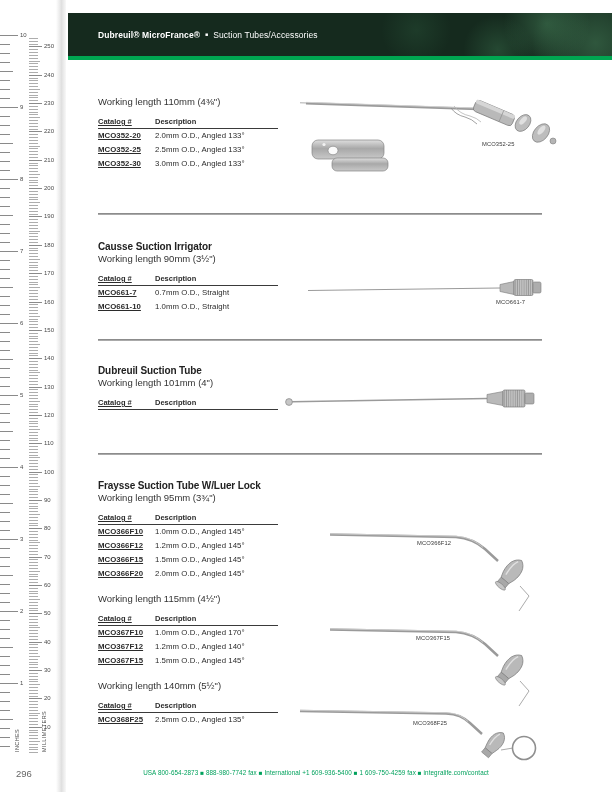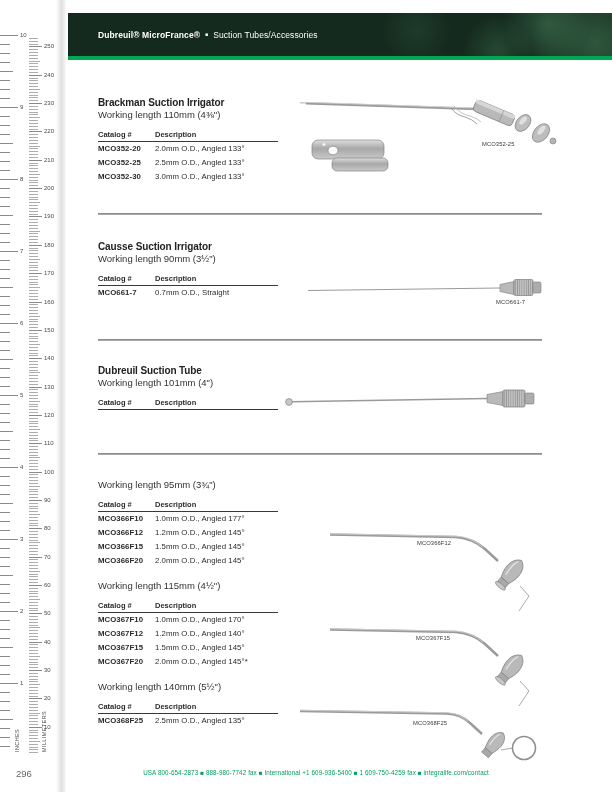--- a/index.html
+++ b/index.html
@@ -27,21 +27,21 @@
   .rlabel{position:absolute;font-size:6px;color:#4a4a4a;transform:translateY(-50%);line-height:1;}
   .vlabel{position:absolute;font-size:5.5px;color:#4a4a4a;letter-spacing:.4px;white-space:nowrap;
           transform-origin:0 100%;transform:rotate(-90deg);line-height:8px;height:8px;}
   
   .section{position:absolute;left:98px;width:205px;}
   .sec-title{font-size:10px;font-weight:bold;line-height:13px;letter-spacing:-.1px;color:#222;}
   .wl{font-size:9.5px;line-height:12px;color:#333;}
   .tgroup + .tgroup{margin-top:12px;}
   .thead{display:flex;width:180px;font-size:7.5px;font-weight:bold;line-height:11px;
          border-bottom:1px solid #3a3a3a;padding-bottom:1px;margin-top:8px;}
-  .cat{width:57px;flex:none;}
+  .cat{width:57px;flex:none;text-decoration:underline;}
   .trow{display:flex;font-size:7.8px;line-height:14px;letter-spacing:.05px;}
   .trow .cat{font-weight:bold;}
   .divider{position:absolute;left:98px;width:444px;height:2px;
            background:linear-gradient(#7d7d7d,#b8b8b8);}
   
   .img{position:absolute;}
   .img-label{position:absolute;font-size:5.8px;color:#3a3a3a;letter-spacing:.1px;}
   
   .footer-line{position:absolute;left:70px;top:769px;width:492px;text-align:center;
                font-size:6.3px;color:var(--footer-green,#00a15c);letter-spacing:.1px;}
@@ -430,21 +430,20 @@
   <div class="header-bar">
     <div class="header-inner">
       <span class="brand">Dubreuil® MicroFrance®</span>
       <span class="hdr-sep">■</span>
       <span class="hdr-cat">Suction Tubes/Accessories</span>
     </div>
   </div>
   <div class="accent-line"></div>
 
   <div class="section" style="top:96px;">
-    <div class="sec-title">Brackman Suction Irrigator</div>
     <div class="tgroup">
       <div class="wl">Working length 110mm (4⅜")</div>
       <div class="thead">
         <span class="cat">Catalog #</span>
         <span>Description</span>
       </div>
       <div class="rows">
           <div class="trow">
             <span class="cat">MCO352-20</span>
             <span>2.0mm O.D., Angled 133°</span>
@@ -469,50 +468,55 @@
       <div class="wl">Working length 90mm (3½")</div>
       <div class="thead">
         <span class="cat">Catalog #</span>
         <span>Description</span>
       </div>
       <div class="rows">
           <div class="trow">
             <span class="cat">MCO661-7</span>
             <span>0.7mm O.D., Straight</span>
           </div>
+          <div class="trow">
+            <span class="cat">MCO661-10</span>
+            <span>1.0mm O.D., Straight</span>
+          </div>
         </div>
     </div>
   </div>
 
   <div class="divider" style="top:339px;"></div>
 
   <div class="section" style="top:364px;">
     <div class="sec-title">Dubreuil Suction Tube</div>
     <div class="tgroup">
       <div class="wl">Working length 101mm (4")</div>
       <div class="thead">
         <span class="cat">Catalog #</span>
         <span>Description</span>
       </div>
     </div>
   </div>
 
   <div class="divider" style="top:453px;"></div>
 
   <div class="section" style="top:479px;">
+    <div class="sec-title">Fraysse Suction Tube W/Luer Lock</div>
     <div class="tgroup">
       <div class="wl">Working length 95mm (3¾")</div>
       <div class="thead">
         <span class="cat">Catalog #</span>
         <span>Description</span>
       </div>
       <div class="rows">
           <div class="trow">
             <span class="cat">MCO366F10</span>
-            <span>1.0mm O.D., Angled 177°</span>
+            <span>1.0mm O.D., Angled 145°</span>
           </div>
           <div class="trow">
             <span class="cat">MCO366F12</span>
             <span>1.2mm O.D., Angled 145°</span>
           </div>
           <div class="trow">
             <span class="cat">MCO366F15</span>
             <span>1.5mm O.D., Angled 145°</span>
           </div>
           <div class="trow">
@@ -532,24 +536,20 @@
             <span class="cat">MCO367F10</span>
             <span>1.0mm O.D., Angled 170°</span>
           </div>
           <div class="trow">
             <span class="cat">MCO367F12</span>
             <span>1.2mm O.D., Angled 140°</span>
           </div>
           <div class="trow">
             <span class="cat">MCO367F15</span>
             <span>1.5mm O.D., Angled 145°</span>
-          </div>
-          <div class="trow">
-            <span class="cat">MCO367F20</span>
-            <span>2.0mm O.D., Angled 145°*</span>
           </div>
         </div>
     </div>
     <div class="tgroup">
       <div class="wl">Working length 140mm (5½")</div>
       <div class="thead">
         <span class="cat">Catalog #</span>
         <span>Description</span>
       </div>
       <div class="rows">

